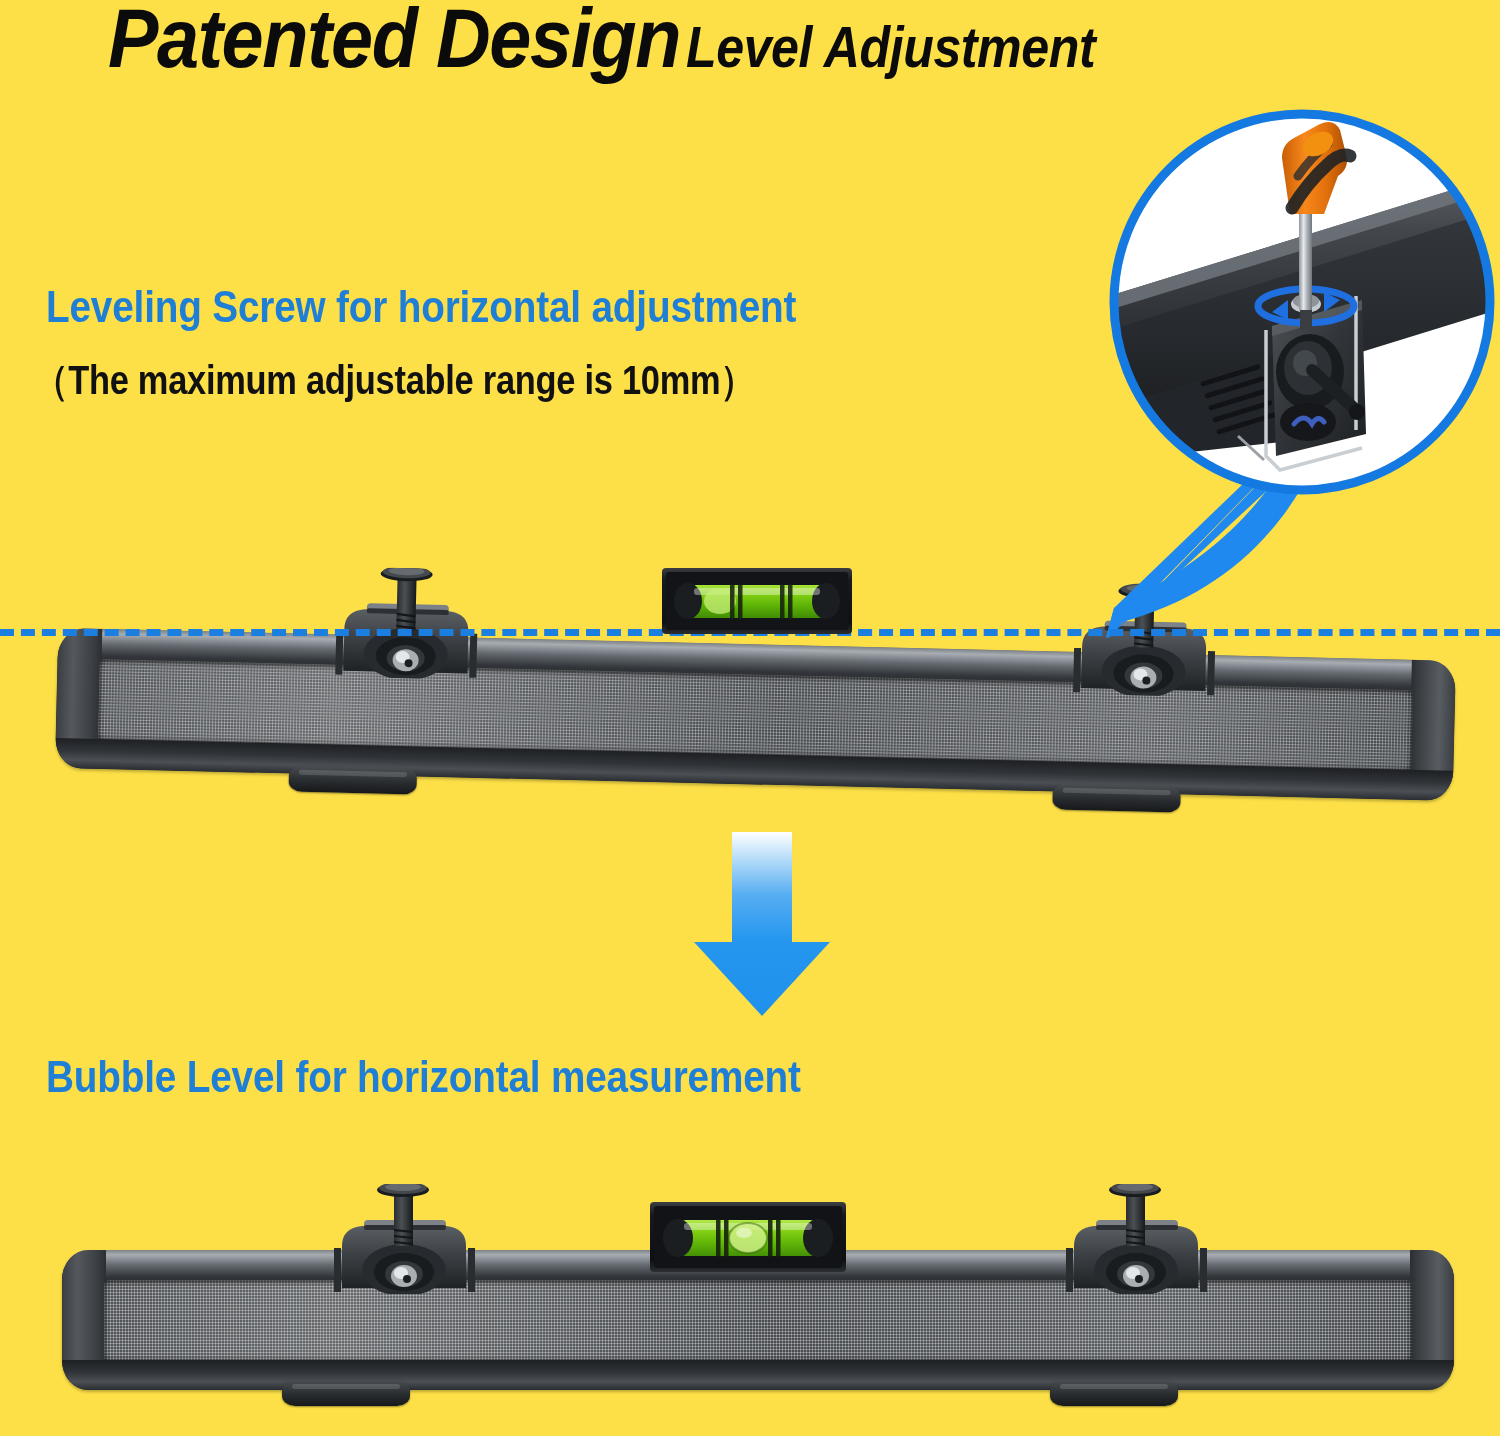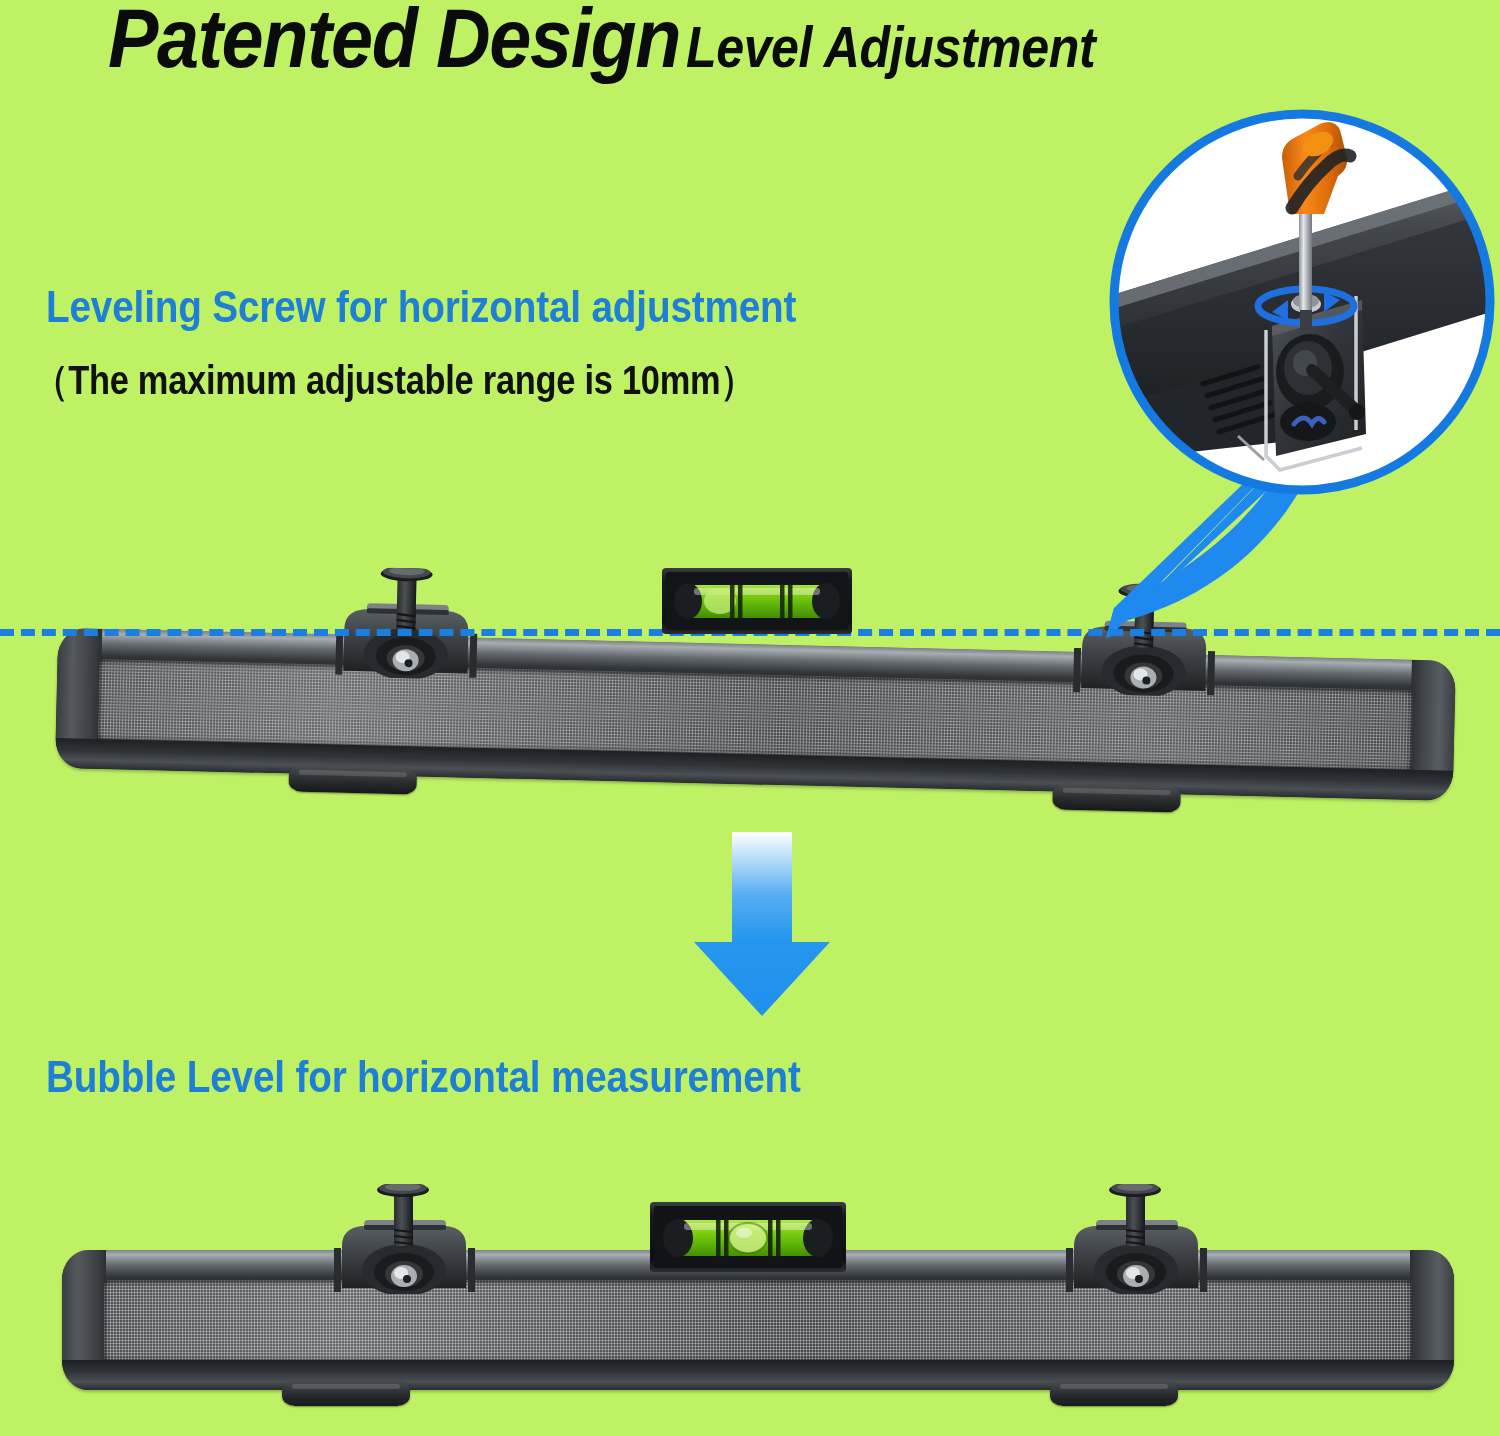--- a/index.html
+++ b/index.html
@@ -6,21 +6,21 @@
   * { box-sizing: border-box; margin: 0; padding: 0; }
   html, body {
     width: 1500px; height: 1436px;
     background: #ffffff;
     font-family: "Liberation Sans", sans-serif;
     overflow: hidden;
   }
   #page {
     position: relative;
     width: 1500px; height: 1436px;
-    background: #bef264;
+    background: #fde047;
   }
 
   
   .headline {
     position: absolute;
     left: 108px; top: -4px;
     white-space: nowrap;
     display: flex;
     align-items: baseline;
     color: #0b0b0b;

